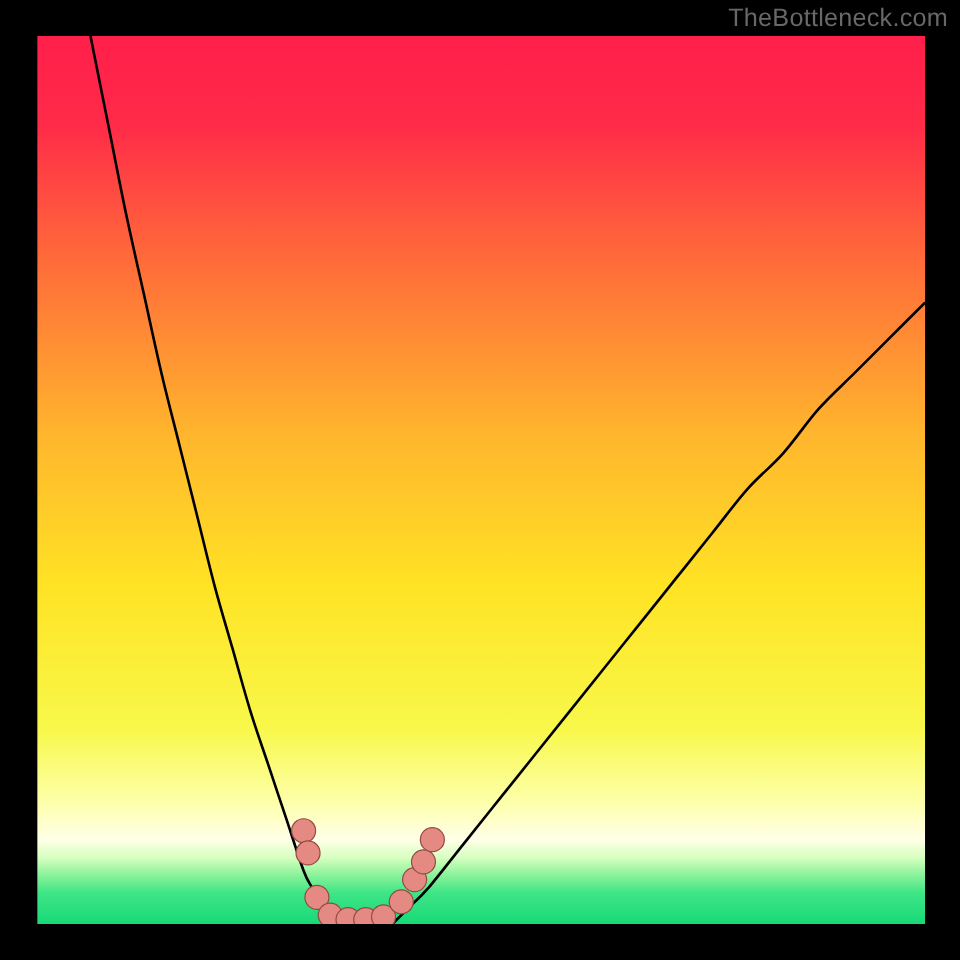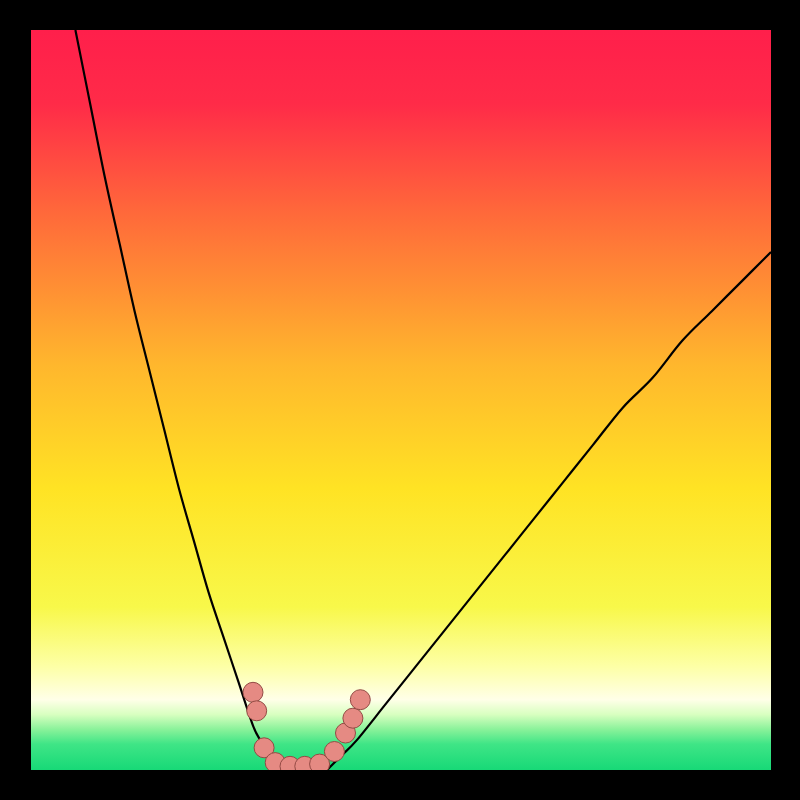--- a/index.html
+++ b/index.html
@@ -24,20 +24,21 @@
     font-family: Arial, Helvetica, sans-serif;
     font-size: 21px;
     color: #686868;
     letter-spacing: 0.2px;
   }
 </style>
 </head>
 <body>
 
 <div class="frame">
+  <div class="watermark">TheBottleneck.com</div>
   <svg class="plot" viewBox="0 0 740 740" preserveAspectRatio="none">
     <defs>
       <linearGradient id="bg-grad" x1="0" y1="0" x2="0" y2="1">
           <stop offset="0%" stop-color="#ff1f4b"></stop>
           <stop offset="10%" stop-color="#ff2b48"></stop>
           <stop offset="25%" stop-color="#ff6a3a"></stop>
           <stop offset="45%" stop-color="#ffb62d"></stop>
           <stop offset="62%" stop-color="#ffe324"></stop>
           <stop offset="78%" stop-color="#f8f84a"></stop>
           <stop offset="86%" stop-color="#fdffa6"></stop>

